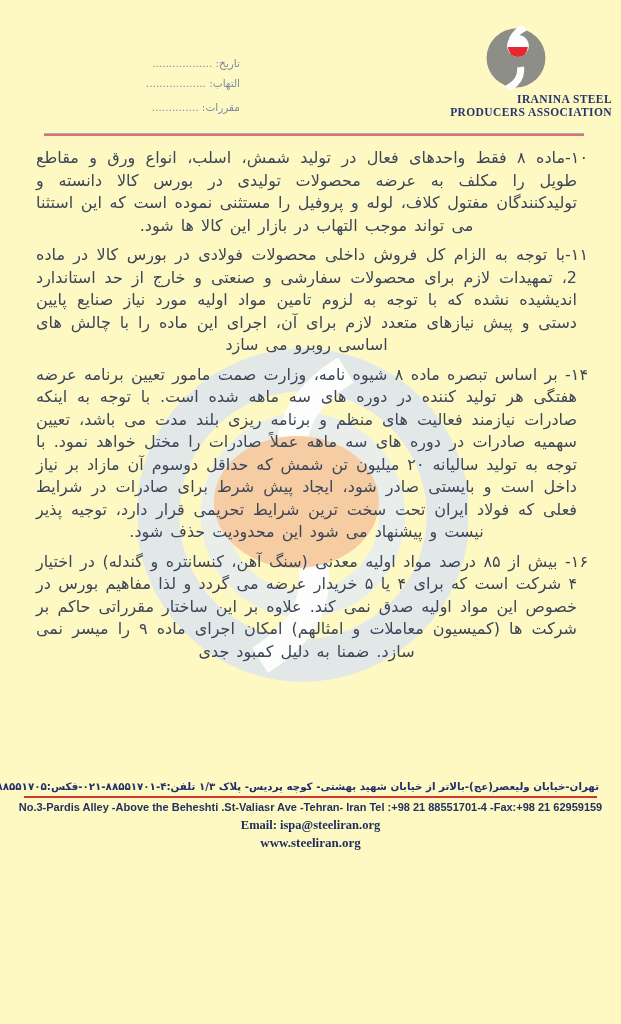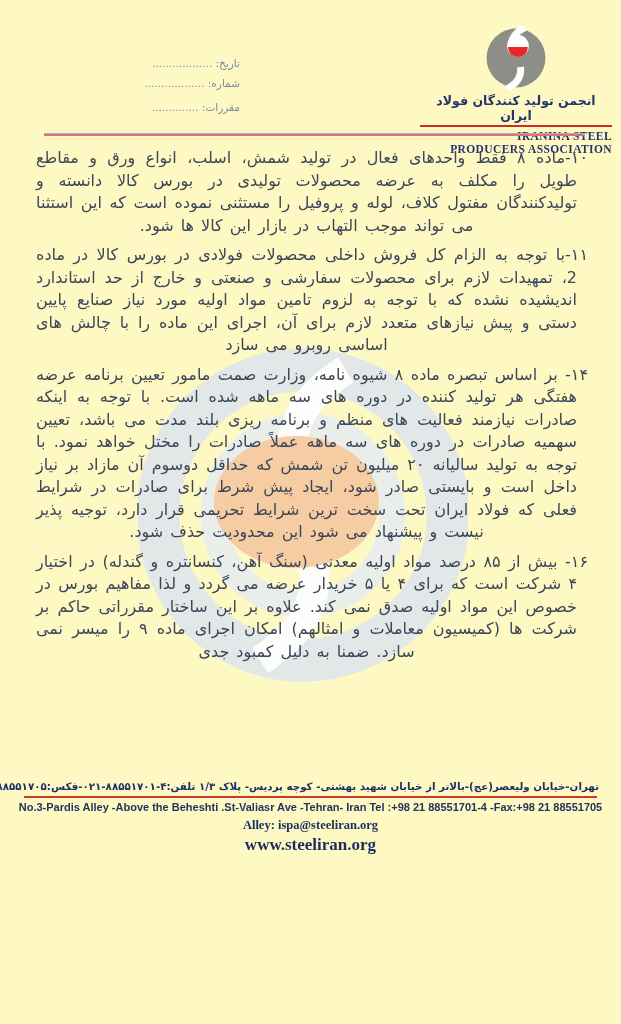--- a/index.html
+++ b/index.html
@@ -50,21 +50,21 @@
     direction:rtl;color:#20306b;font-weight:bold;font-size:10.3px;
     padding:0 22px;white-space:nowrap;
   }
   .rule-bottom{margin:4px 24px 3px 24px;border-top:2px solid #cf3a30;}
   .addr-en{
     color:#23325f;font-weight:bold;font-size:11px;
     font-family:"Liberation Sans",sans-serif;white-space:nowrap;
   }
   .email-line{margin-top:5px;color:#1b2d5e;font-weight:bold;font-size:12.5px;
     font-family:"Liberation Serif",serif;}
-  .site-line{margin-top:2px;color:#1b2d5e;font-weight:bold;font-size:17px;
+  .site-line{margin-top:2px;color:#1b2d5e;font-weight:bold;font-size:13px;
     font-family:"Liberation Serif",serif;}
 </style>
 </head>
 <body>
 
 <div class="page">
 
   <svg class="watermark" viewBox="0 0 100 118" aria-hidden="true">
     <circle cx="50" cy="56" r="44" fill="none" stroke="#d9e3f0" stroke-width="13" opacity="0.8"></circle>
     <circle cx="50" cy="56" r="27" fill="none" stroke="#e3ebf5" stroke-width="8" opacity="0.8"></circle>
@@ -72,57 +72,56 @@
     <path d="M37 100 C 50 92, 55 82, 53 70" stroke="#fdfdfb" stroke-width="9" fill="none"></path>
     <ellipse cx="48" cy="52" rx="25" ry="20" fill="#f6c9a0" opacity="0.95"></ellipse>
   </svg>
 
   <div class="fields">
     <div class="field-row">
       <span>تاریخ:</span>
       <span>..................</span>
     </div>
     <div class="field-row">
-      <span>شماره:</span>
+      <span>التهاب:</span>
       <span>..................</span>
     </div>
     <div class="field-row gap">
       <span>مقررات:</span>
       <span>..............</span>
     </div>
   </div>
 
   <div class="brand">
     <svg class="logo" viewBox="0 0 100 100" aria-hidden="true">
       <circle cx="50" cy="50" r="46" fill="#8e8e88"></circle>
       <path d="M64 2 C 48 10, 41 22, 43 36" stroke="#fdfdfb" stroke-width="11" fill="none"></path>
       <path d="M36 98 C 52 90, 59 78, 57 64" stroke="#fdfdfb" stroke-width="11" fill="none"></path>
       <circle cx="53" cy="31" r="17" fill="#ffffff"></circle>
       <path d="M37.5 33 A 15.5 15.5 0 0 0 68.5 33 Z" fill="#e8262d"></path>
     </svg>
-    <span class="org-fa">انجمن تولید کنندگان فولاد ایران</span>
     <div class="org-en">
       <div>IRANINA STEEL</div>
       <div>PRODUCERS ASSOCIATION</div>
     </div>
   </div>
 
   <div class="rule-top"></div>
 
   <div class="letter-body">
     <p>۱۰-ماده ۸ فقط واحدهای فعال در تولید شمش، اسلب، انواع ورق و مقاطع طویل را مکلف به عرضه محصولات تولیدی در بورس کالا دانسته و تولیدکنندگان مفتول کلاف، لوله و پروفیل را مستثنی نموده است که این استثنا می تواند موجب التهاب در بازار این کالا ها شود.</p>
     <p>۱۱-با توجه به الزام کل فروش داخلی محصولات فولادی در بورس کالا در ماده 2، تمهیدات لازم برای محصولات سفارشی و صنعتی و خارج از حد استاندارد اندیشیده نشده که با توجه به لزوم تامین مواد اولیه مورد نیاز صنایع پایین دستی و پیش نیازهای متعدد لازم برای آن، اجرای این ماده را با چالش های اساسی روبرو می سازد</p>
     <p>۱۴- بر اساس تبصره ماده ۸ شیوه نامه، وزارت صمت مامور تعیین برنامه عرضه هفتگی هر تولید کننده در دوره های سه ماهه شده است. با توجه به اینکه صادرات نیازمند فعالیت های منظم و برنامه ریزی بلند مدت می باشد، تعیین سهمیه صادرات در دوره های سه ماهه عملاً صادرات را مختل خواهد نمود. با توجه به تولید سالیانه ۲۰ میلیون تن شمش که حداقل دوسوم آن مازاد بر نیاز داخل است و بایستی صادر شود، ایجاد پیش شرط برای صادرات در شرایط فعلی که فولاد ایران تحت سخت ترین شرایط تحریمی قرار دارد، توجیه پذیر نیست و پیشنهاد می شود این محدودیت حذف شود.</p>
     <p>۱۶- بیش از ۸۵ درصد مواد اولیه معدنی (سنگ آهن، کنسانتره و گندله) در اختیار ۴ شرکت است که برای ۴ یا ۵ خریدار عرضه می گردد و لذا مفاهیم بورس در خصوص این مواد اولیه صدق نمی کند. علاوه بر این ساختار مقرراتی حاکم بر شرکت ها (کمیسیون معاملات و امثالهم) امکان اجرای ماده ۹ را میسر نمی سازد. ضمنا به دلیل کمبود جدی</p>
   </div>
 
   <div class="footer">
     <div class="addr-fa">تهران-خیابان ولیعصر(عج)-بالاتر از خیابان شهید بهشتی- کوچه پردیس- پلاک ۱/۳ تلفن:۴-۸۸۵۵۱۷۰۱-۰۲۱-فکس:۸۸۵۵۱۷۰۵-۰۲۱</div>
     <div class="rule-bottom"></div>
-    <div class="addr-en">No.3-Pardis Alley -Above the Beheshti .St-Valiasr Ave -Tehran- Iran Tel :+98 21 88551701-4 -Fax:+98 21 88551705</div>
+    <div class="addr-en">No.3-Pardis Alley -Above the Beheshti .St-Valiasr Ave -Tehran- Iran Tel :+98 21 88551701-4 -Fax:+98 21 62959159</div>
     <div class="email-line">
-      <span>Alley:</span>
+      <span>Email:</span>
       <span>ispa@steeliran.org</span>
     </div>
     <div class="site-line">www.steeliran.org</div>
   </div>
 
 </div>
 
 </body></html>

